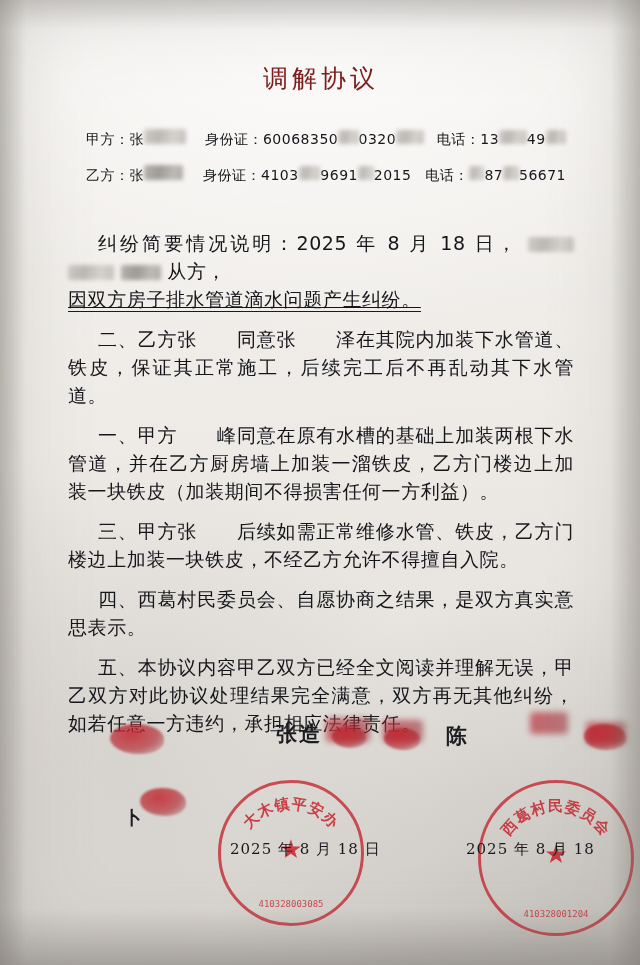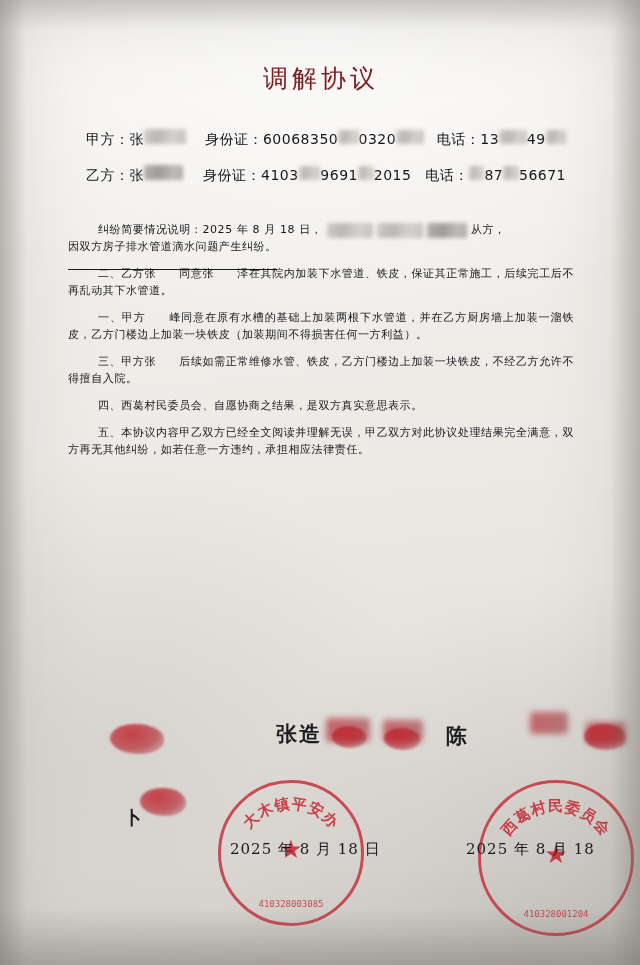--- a/index.html
+++ b/index.html
@@ -97,28 +97,28 @@
   .redact.dark {
     background: linear-gradient(100deg,#b2aeaa,#9a9692 40%,#bcb8b4 75%,#a8a4a0);
   }
   .r1 { width: 46px; height: 15px; }
   .r2 { width: 40px; height: 15px; }
   .r3 { width: 22px; height: 14px; }
   .r4 { width: 30px; height: 14px; }
   .r5 { width: 16px; height: 14px; }
 
   p.body {
-    font-size: 11px;
-    line-height: 17px;
-    margin: 4px 0 10px 0;
+    font-size: 19px;
+    line-height: 28px;
+    margin: 12px 0 10px 0;
     text-align: justify;
     letter-spacing: 0.6px;
   }
   p.indent { text-indent: 30px; }
-  .u { border-bottom: 1.4px solid #1a1b1f; padding-bottom: 16px; }
+  .u { border-bottom: 1.4px solid #1a1b1f; padding-bottom: 1px; text-decoration: underline; }
 
   .sec { margin-bottom: 8px; }
 
   
   .sign-zone {
     position: absolute;
     left: 0; top: 700px;
     width: 633px; height: 265px; margin-left: 48px;
   }
   .handwrite {

